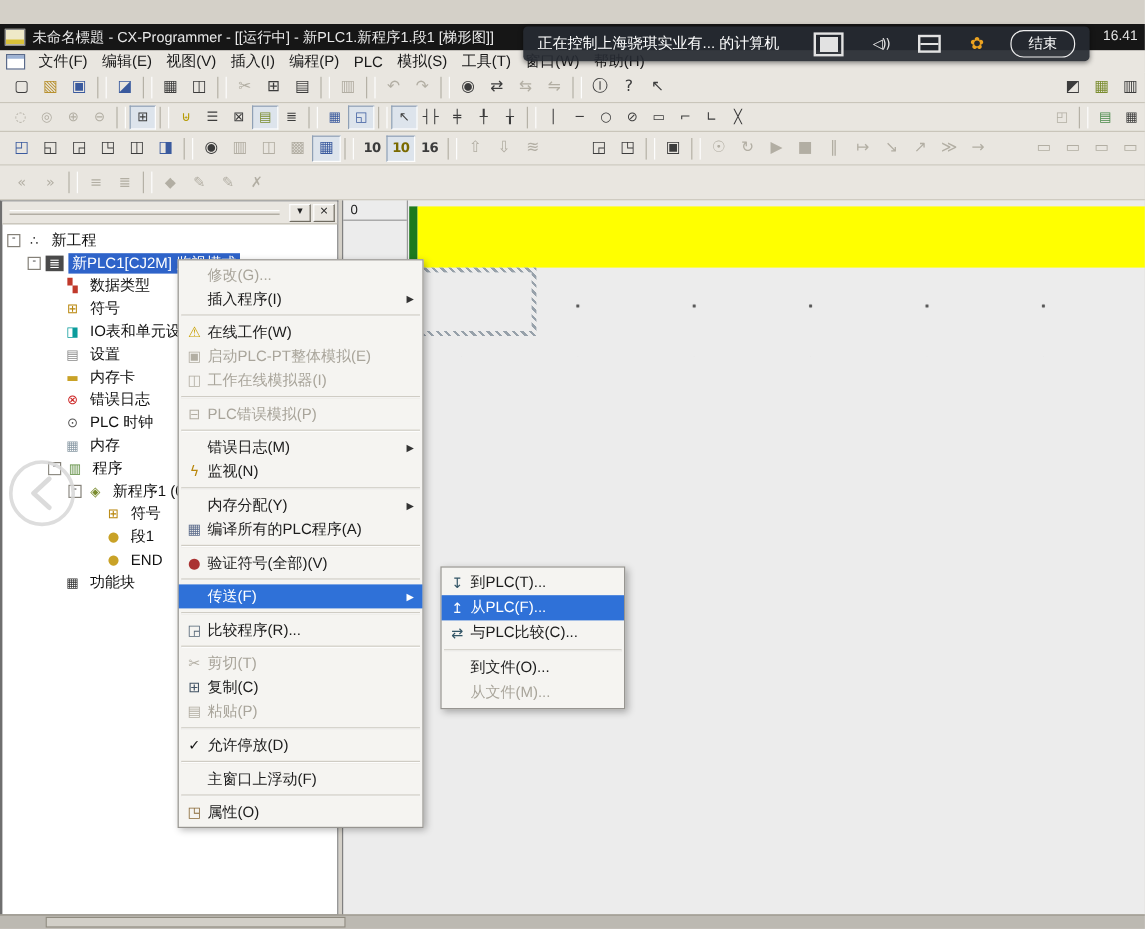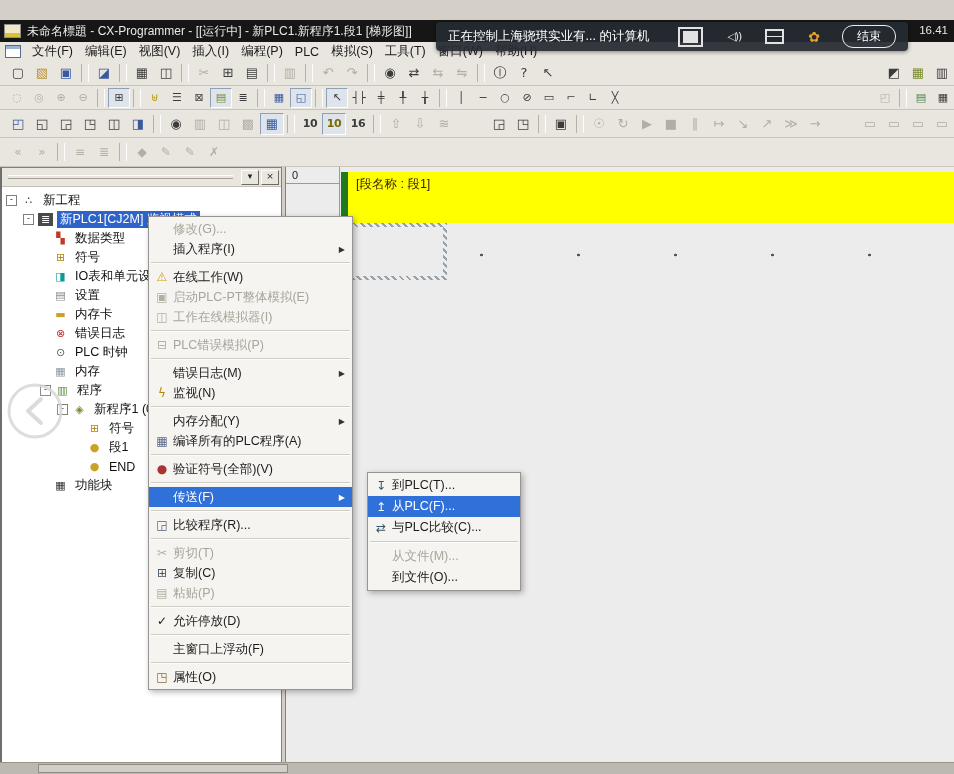--- a/index.html
+++ b/index.html
@@ -386,21 +386,20 @@
         </div>
       </div>
   </div>
 
   <div id="editor" data-name="ladder-editor">
     <span class="rung-num" data-name="rung-number">0</span>
     <span class="cell-v" data-name="gutter-border"></span>
     <span class="cell-h" data-name="gutter-border-bottom"></span>
     <span class="green-bar" data-name="rung-margin-bar"></span>
     <div class="banner" data-name="rung-header-banner">
-      <div data-name="section-name-line">[段名称 :  段1]</div>
     </div>
     <div class="dots" data-name="ladder-grid-dots"></div>
     <div class="sel" data-name="selected-cell-marquee"></div>
   </div>
 
   <div id="hscroll" data-name="horizontal-scrollbar">
     <div class="thumb" data-name="scrollbar-thumb"></div>
   </div>
 
   <div id="ctxmenu" class="cmenu" data-name="plc-context-menu">
@@ -535,29 +534,29 @@
         <span class="cm-label" data-name="menu-item-label">从PLC(F)...</span>
         <span class="cm-arrow" data-name="submenu-arrow-icon"></span>
       </div>
 
       <div class="cm-row" data-name="submenu-item-compare-with-plc" style="--ic: #335566;">
         <span class="cm-gutter" data-name="menu-item-icon">⇄</span>
         <span class="cm-label" data-name="menu-item-label">与PLC比较(C)...</span>
         <span class="cm-arrow" data-name="submenu-arrow-icon"></span>
       </div>
     <div class="cm-sep" data-name="menu-separator"></div>
+      <div class="cm-row" data-name="submenu-item-to-file">
+        <span class="cm-gutter" data-name="menu-item-icon"></span>
+        <span class="cm-label" data-name="menu-item-label">到文件(O)...</span>
+        <span class="cm-arrow" data-name="submenu-arrow-icon"></span>
+      </div>
+
       <div class="cm-row disabled" data-name="submenu-item-from-file">
         <span class="cm-gutter" data-name="menu-item-icon"></span>
         <span class="cm-label" data-name="menu-item-label">从文件(M)...</span>
-        <span class="cm-arrow" data-name="submenu-arrow-icon"></span>
-      </div>
-
-      <div class="cm-row" data-name="submenu-item-to-file">
-        <span class="cm-gutter" data-name="menu-item-icon"></span>
-        <span class="cm-label" data-name="menu-item-label">到文件(O)...</span>
         <span class="cm-arrow" data-name="submenu-arrow-icon"></span>
       </div>
     </div>
 
   <svg id="nav-circle" width="60" height="60" viewBox="0 0 60 60" data-name="back-nav-overlay-button">
     <circle cx="30" cy="30" r="26" fill="rgba(255,255,255,0.10)" stroke="rgba(215,215,215,0.85)" stroke-width="3" data-name="nav-circle-ring"></circle>
     <path d="M36 18 L23 30 L36 42" fill="none" stroke="rgba(215,215,215,0.9)" stroke-width="4" stroke-linecap="round" stroke-linejoin="round" data-name="chevron-left-icon"></path>
   </svg>
 
   <div id="remote" data-name="remote-control-overlay">

